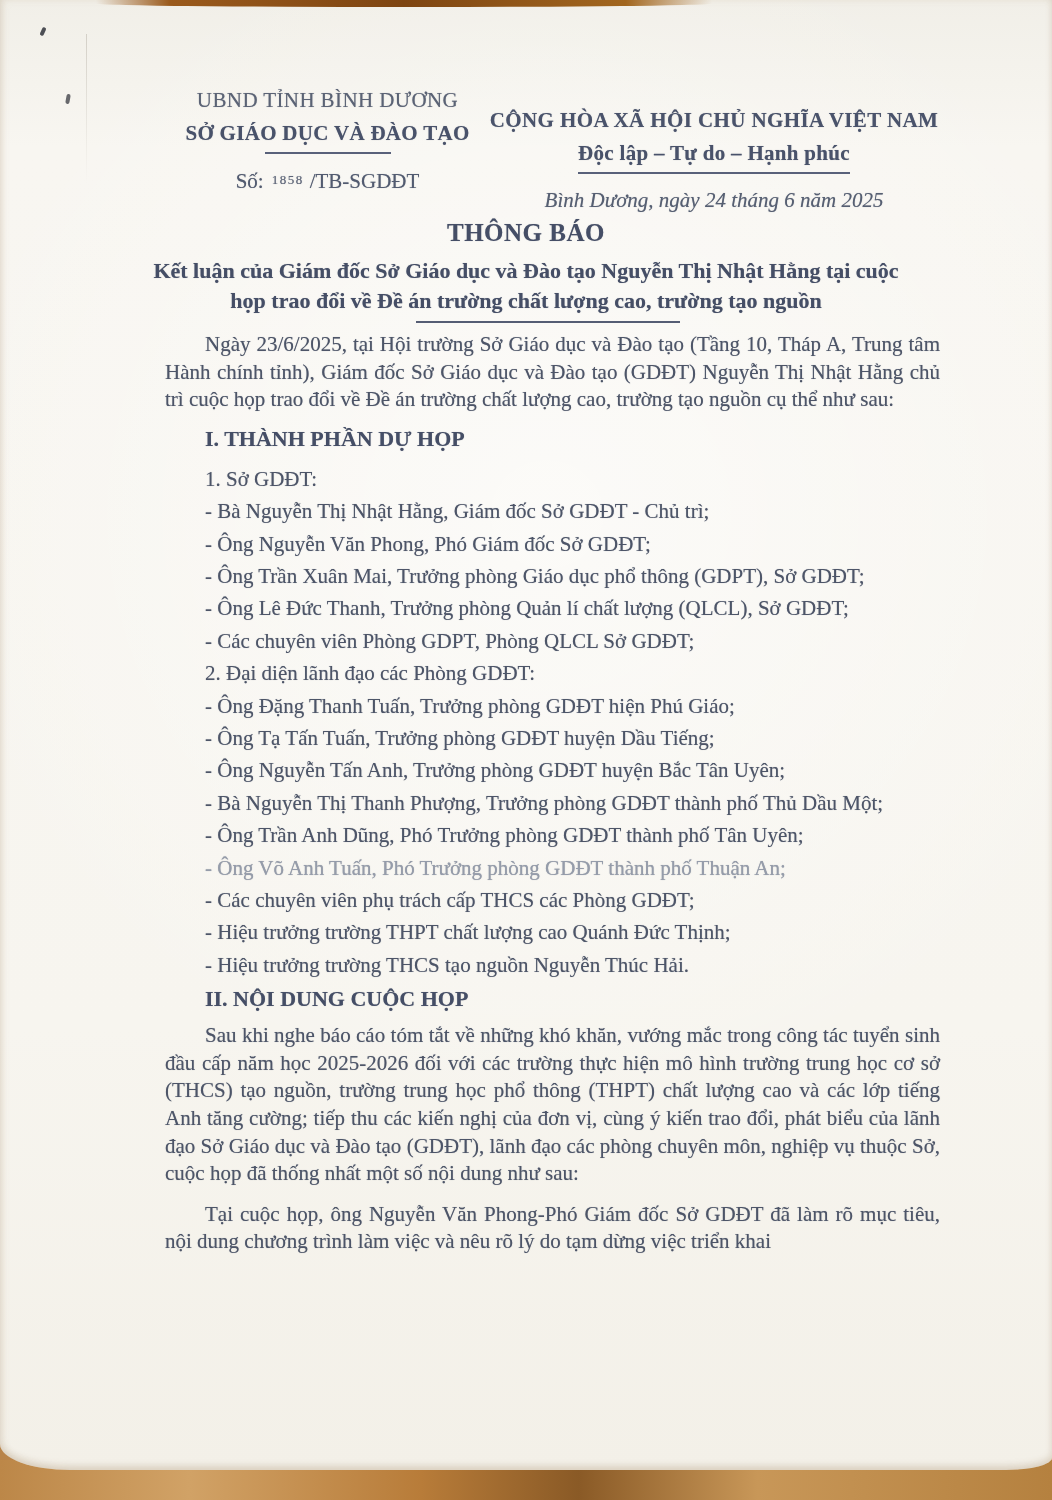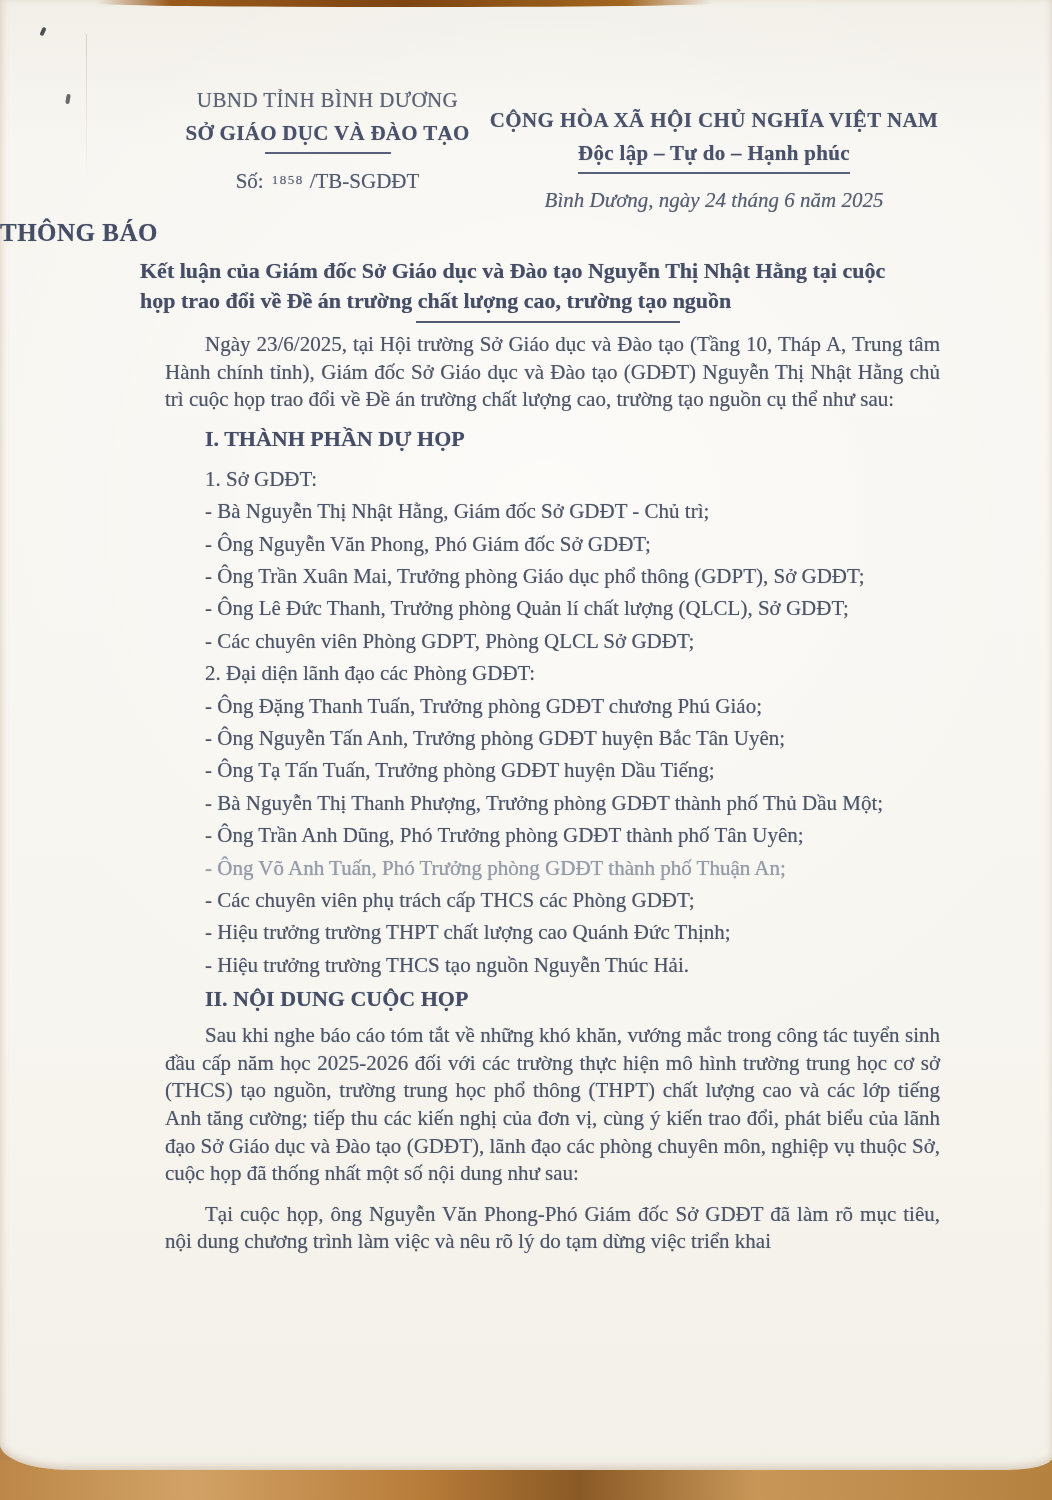--- a/index.html
+++ b/index.html
@@ -45,21 +45,21 @@
   .h-line1{font-size:21px;letter-spacing:.4px;color:#5b6375;white-space:nowrap;}
   .h-line2{font-size:21px;font-weight:bold;letter-spacing:.3px;margin-top:8px;color:#49526a;white-space:nowrap;}
   .h-strong{font-weight:bold;color:#4a536b;margin-top:22px;}
   .rule{height:2px;background:#59617a;margin:6px auto 0;}
   .rule-left{width:126px;}
   .rule-right{width:272px;}
   .doc-number{margin-top:15px;font-size:21px;color:#525b70;white-space:nowrap;}
   .doc-number .num{font-size:13px;letter-spacing:1.5px;position:relative;top:-4px;color:#5d6578;margin:0 6px 0 8px;}
   .dateline{margin-top:14px;font-size:21px;font-style:italic;color:#565f72;white-space:nowrap;}
   
-  .title-block{position:absolute;left:0;top:219px;width:1052px;}
+  .title-block{position:absolute;left:0;top:219px;width:1052px;text-align:center;}
   .doc-title{font-size:25px;font-weight:bold;letter-spacing:.5px;color:#454e66;}
   .doc-subtitle{width:772px;margin:9px auto 0;font-size:22px;font-weight:bold;line-height:30px;color:#454e66;}
   .subtitle-rule{width:264px;height:2px;background:#555d74;margin:5px auto 0;transform:translateX(22px);}
   
   .body{position:absolute;left:165px;top:331px;width:775px;}
   .para{margin:0;text-indent:40px;text-align:justify;font-size:21px;line-height:27.6px;color:#4d5568;}
   .para.p-intro{margin-bottom:11px;}
   .heading{padding-left:40px;font-size:22px;font-weight:bold;color:#454e66;margin:0 0 13px;line-height:28px;}
   .heading.h-two{margin-top:6px;margin-bottom:9px;}
   .list{margin-bottom:2px;}
@@ -108,23 +108,23 @@
 
       <div class="heading">I. THÀNH PHẦN DỰ HỌP</div>
       <div class="list">
         <div class="list-item">1. Sở GDĐT:</div>
         <div class="list-item">- Bà Nguyễn Thị Nhật Hằng, Giám đốc Sở GDĐT - Chủ trì;</div>
         <div class="list-item">- Ông Nguyễn Văn Phong, Phó Giám đốc Sở GDĐT;</div>
         <div class="list-item">- Ông Trần Xuân Mai, Trưởng phòng Giáo dục phổ thông (GDPT), Sở GDĐT;</div>
         <div class="list-item">- Ông Lê Đức Thanh, Trưởng phòng Quản lí chất lượng (QLCL), Sở GDĐT;</div>
         <div class="list-item">- Các chuyên viên Phòng GDPT, Phòng QLCL Sở GDĐT;</div>
         <div class="list-item">2. Đại diện lãnh đạo các Phòng GDĐT:</div>
-        <div class="list-item">- Ông Đặng Thanh Tuấn, Trưởng phòng GDĐT chương Phú Giáo;</div>
+        <div class="list-item">- Ông Đặng Thanh Tuấn, Trưởng phòng GDĐT hiện Phú Giáo;</div>
+        <div class="list-item">- Ông Tạ Tấn Tuấn, Trưởng phòng GDĐT huyện Dầu Tiếng;</div>
         <div class="list-item">- Ông Nguyễn Tấn Anh, Trưởng phòng GDĐT huyện Bắc Tân Uyên;</div>
-        <div class="list-item">- Ông Tạ Tấn Tuấn, Trưởng phòng GDĐT huyện Dầu Tiếng;</div>
         <div class="list-item">- Bà Nguyễn Thị Thanh Phượng, Trưởng phòng GDĐT thành phố Thủ Dầu Một;</div>
         <div class="list-item">- Ông Trần Anh Dũng, Phó Trưởng phòng GDĐT thành phố Tân Uyên;</div>
         <div class="list-item muted">- Ông Võ Anh Tuấn, Phó Trưởng phòng GDĐT thành phố Thuận An;</div>
         <div class="list-item">- Các chuyên viên phụ trách cấp THCS các Phòng GDĐT;</div>
         <div class="list-item">- Hiệu trưởng trường THPT chất lượng cao Quánh Đức Thịnh;</div>
         <div class="list-item">- Hiệu trưởng trường THCS tạo nguồn Nguyễn Thúc Hải.</div>
       </div>
 
       <div class="heading h-two">II. NỘI DUNG CUỘC HỌP</div>
       <p class="para p-mid">Sau khi nghe báo cáo tóm tắt về những khó khăn, vướng mắc trong công tác tuyển sinh đầu cấp năm học 2025-2026 đối với các trường thực hiện mô hình trường trung học cơ sở (THCS) tạo nguồn, trường trung học phổ thông (THPT) chất lượng cao và các lớp tiếng Anh tăng cường; tiếp thu các kiến nghị của đơn vị, cùng ý kiến trao đổi, phát biểu của lãnh đạo Sở Giáo dục và Đào tạo (GDĐT), lãnh đạo các phòng chuyên môn, nghiệp vụ thuộc Sở, cuộc họp đã thống nhất một số nội dung như sau:</p>

